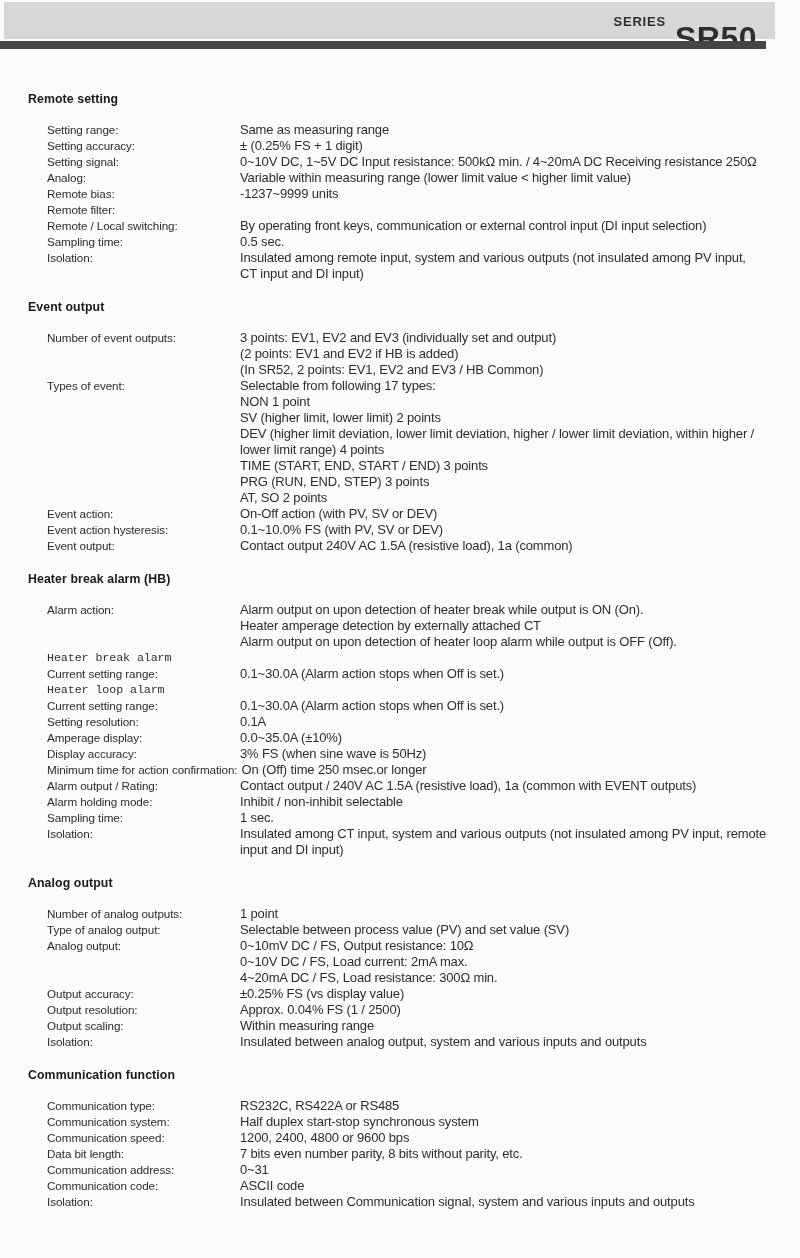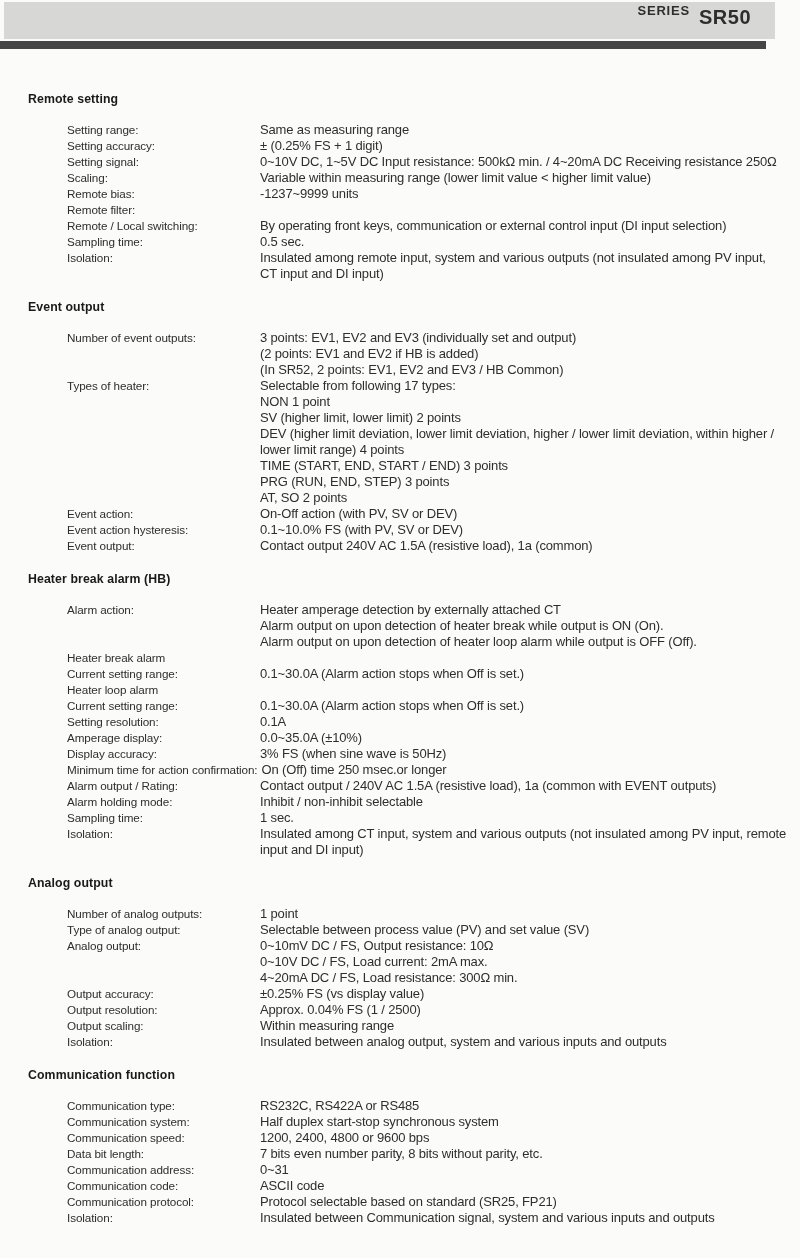--- a/index.html
+++ b/index.html
@@ -9,53 +9,53 @@
     background: #fbfbf9;
     font-family: "Liberation Sans", sans-serif;
     color: #2e2e2e;
     overflow: hidden;
     position: relative;
   }
   
   .band {
     position: absolute; top: 2px; left: 4px; width: 771px; height: 37px;
     display: flex; align-items: baseline; justify-content: flex-end;
-    padding-right: 24px;
+    padding-right: 18px;
   }
   .band .series-label {
     font-weight: bold; font-size: 13px; letter-spacing: 0.8px;
     position: relative; top: -5px; margin-right: 9px;
   }
   .band .model {
-    font-weight: bold; font-size: 20px; letter-spacing: 0.5px;
-    position: relative; top: 4px;
+    font-weight: bold; font-size: 32px; letter-spacing: 0.5px;
+    position: relative; top: 18px;
   }
   .bar {
     position: absolute; top: 41px; left: 0; width: 766px; height: 8px;
   }
   
   .content { padding: 81px 24px 0 28px; }
   h2 {
     font-size: 12.3px; font-weight: bold; color: #1a1a1a;
     margin: 19px 0 0 0; line-height: 13px; letter-spacing: 0.1px;
   }
   section:first-of-type h2 { margin-top: 12px; }
   .rows { margin-top: 16px; margin-left: 19px; }
   .row { display: flex; align-items: flex-start; }
   .row .label {
     min-width: 193px; white-space: nowrap; padding-right: 4px;
-    font-size: 11.7px; line-height: 16px; letter-spacing: -0.1px; margin-left: 20px;
+    font-size: 11.7px; line-height: 16px; letter-spacing: -0.1px;
   }
   .row .value { flex: 1; min-width: 0; }
   .vline {
     white-space: nowrap; font-size: 13px; line-height: 16px;
     letter-spacing: -0.15px;
   }
   
-  .row.no-value { min-height: 16px; }
+  .row.no-value { min-height: 16px; font-family: Liberation Mono, monospace; }
 </style>
 </head>
 <body style="color: rgb(46, 46, 46);">
 
 <header>
   <div class="band" style="background: rgb(215, 215, 214);">
     <span class="series-label">SERIES</span>
     <span class="model">SR50</span>
   </div>
   <div class="bar" style="background: rgb(69, 69, 69);"></div>
@@ -77,21 +77,21 @@
             <div class="vline">± (0.25% FS + 1 digit)</div>
           </div>
         </div>
         <div class="row">
           <div class="label">Setting signal:</div>
           <div class="value">
             <div class="vline">0~10V DC, 1~5V DC Input resistance:  500kΩ min. / 4~20mA DC Receiving resistance 250Ω</div>
           </div>
         </div>
         <div class="row">
-          <div class="label">Scaling:</div>
+          <div class="label">Analog:</div>
           <div class="value">
             <div class="vline">Variable within measuring range (lower limit value &lt; higher limit value)</div>
           </div>
         </div>
         <div class="row">
           <div class="label">Remote bias:</div>
           <div class="value">
             <div class="vline">-1237~9999 units</div>
           </div>
         </div>
@@ -125,21 +125,21 @@
     <div class="rows">
         <div class="row">
           <div class="label">Number of event outputs:</div>
           <div class="value">
             <div class="vline">3 points:  EV1, EV2 and EV3 (individually set and output)</div>
             <div class="vline">(2 points:  EV1 and EV2 if HB is added)</div>
             <div class="vline">(In SR52, 2 points:  EV1, EV2 and EV3 / HB Common)</div>
           </div>
         </div>
         <div class="row">
-          <div class="label">Types of heater:</div>
+          <div class="label">Types of event:</div>
           <div class="value">
             <div class="vline">Selectable from following 17 types:</div>
             <div class="vline">NON 1 point</div>
             <div class="vline">SV (higher limit, lower limit) 2 points</div>
             <div class="vline">DEV (higher limit deviation, lower limit deviation, higher / lower limit deviation, within higher /</div>
             <div class="vline">lower limit range) 4 points</div>
             <div class="vline">TIME (START, END, START / END) 3 points</div>
             <div class="vline">PRG (RUN, END, STEP) 3 points</div>
             <div class="vline">AT, SO 2 points</div>
           </div>
@@ -164,22 +164,22 @@
         </div>
       </div>
   </section>
 
   <section>
     <h2>Heater break alarm (HB)</h2>
     <div class="rows">
         <div class="row">
           <div class="label">Alarm action:</div>
           <div class="value">
+            <div class="vline">Alarm output on upon detection of heater break while output is ON (On).</div>
             <div class="vline">Heater amperage detection by externally attached CT</div>
-            <div class="vline">Alarm output on upon detection of heater break while output is ON (On).</div>
             <div class="vline">Alarm output on upon detection of heater loop alarm while output is OFF (Off).</div>
           </div>
         </div>
         <div class="row no-value">
           <div class="label">Heater break alarm</div>
           <div class="value"></div>
         </div>
         <div class="row">
           <div class="label">Current setting range:</div>
           <div class="value">
@@ -331,26 +331,20 @@
             <div class="vline">0~31</div>
           </div>
         </div>
         <div class="row">
           <div class="label">Communication code:</div>
           <div class="value">
             <div class="vline">ASCII code</div>
           </div>
         </div>
         <div class="row">
-          <div class="label">Communication protocol:</div>
-          <div class="value">
-            <div class="vline">Protocol selectable based on standard (SR25, FP21)</div>
-          </div>
-        </div>
-        <div class="row">
           <div class="label">Isolation:</div>
           <div class="value">
             <div class="vline">Insulated between Communication signal, system and various inputs and outputs</div>
           </div>
         </div>
       </div>
   </section>
 </main>
 
 </body></html>

